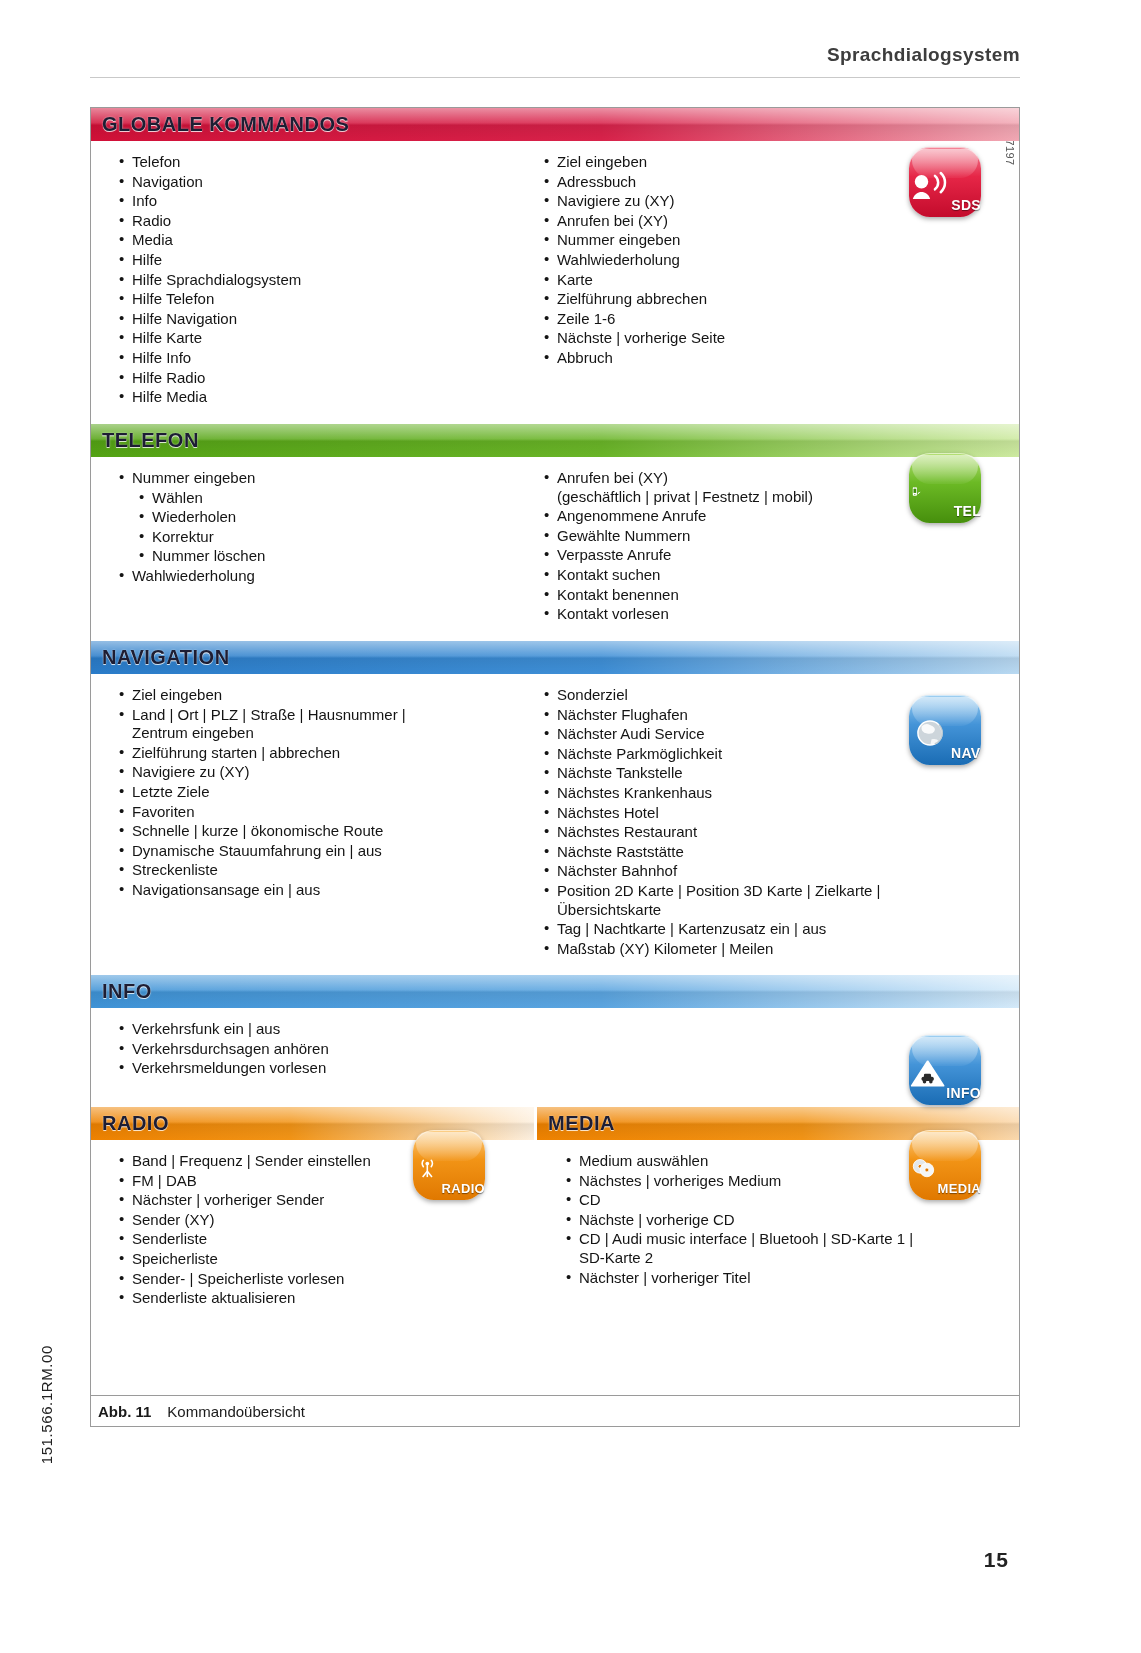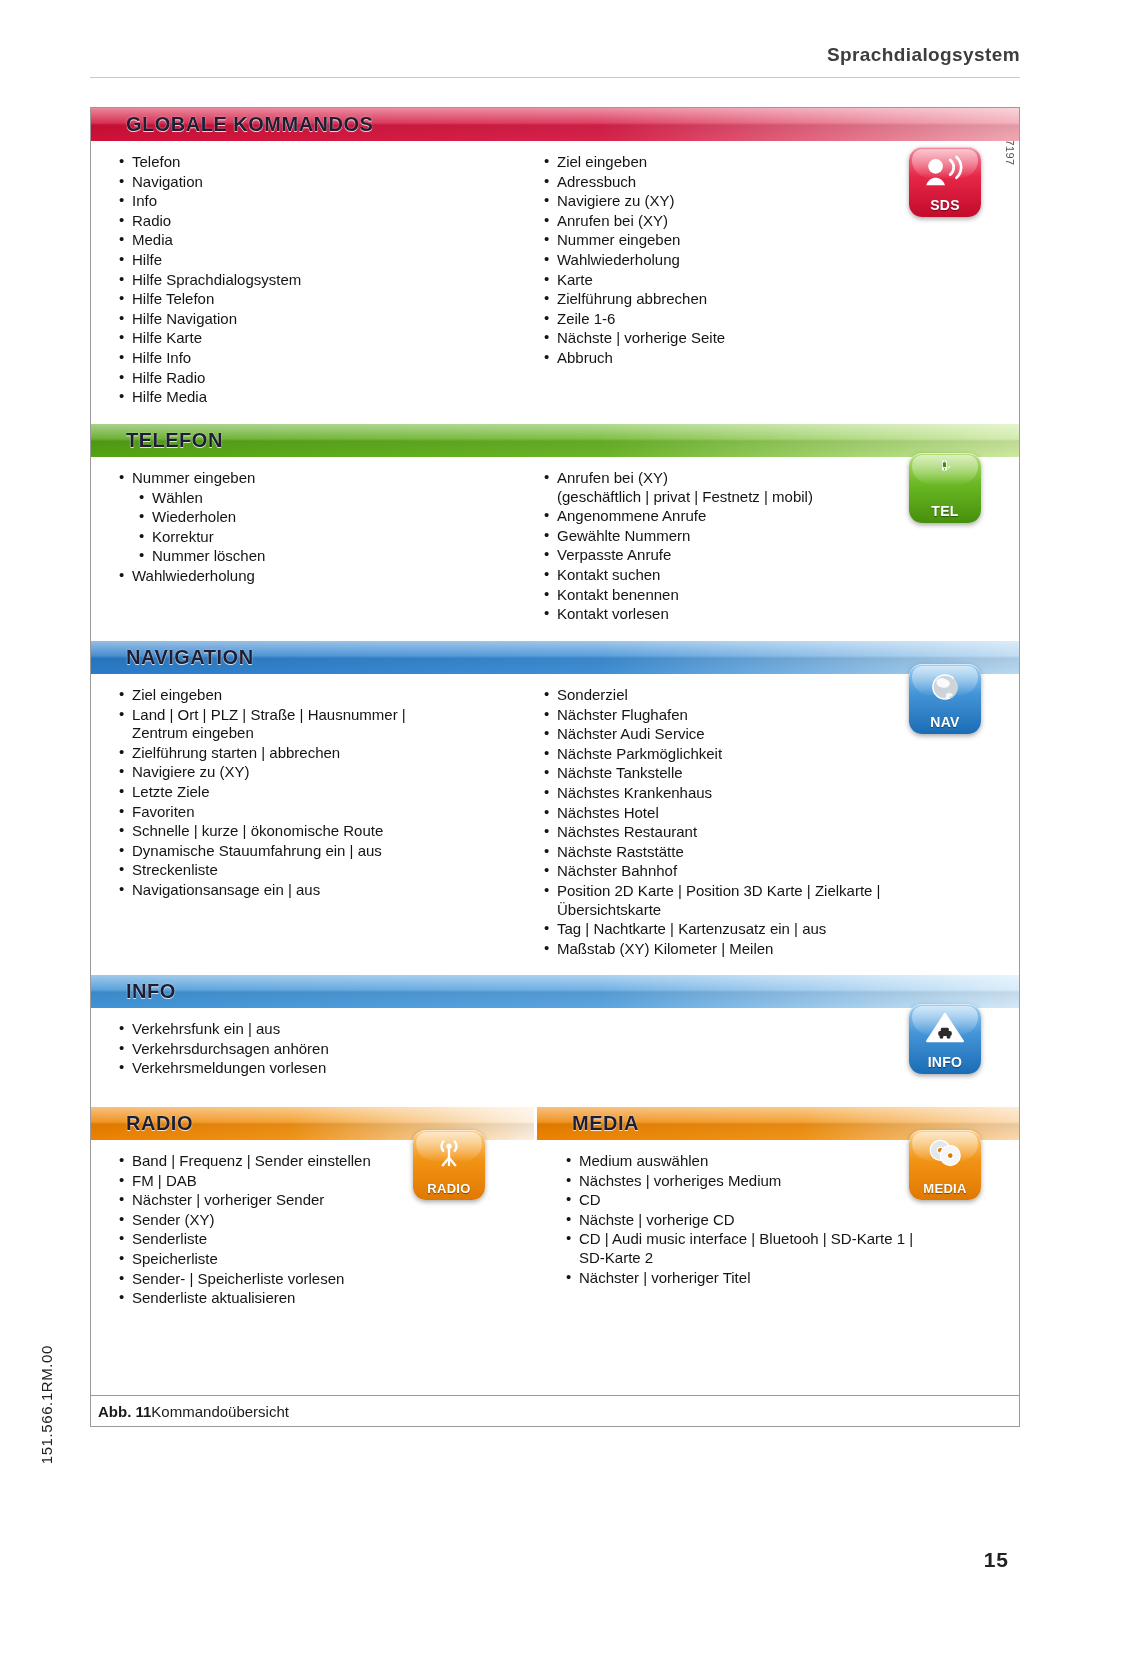--- a/index.html
+++ b/index.html
@@ -34,21 +34,21 @@
 
   
   .content-box {
     position:absolute; left:90px; top:107px; width:930px; height:1320px;
     border:1px solid #9a9a9a; background:#fff;
     display:flex; flex-direction:column;
   }
 
   
   .sec-header {
-    height:33px; display:flex; align-items:center; padding-left:35px;
+    height:33px; display:flex; align-items:center; padding-left:11px;
     position:relative;
   }
   .sec-header .sec-title {
     font-size:20px; font-weight:bold; color:#1d1d33; letter-spacing:.5px;
     text-shadow:0 1px 0 rgba(255,255,255,.75), 0 0 2px rgba(255,255,255,.5);
   }
   .bar-red    { background-color:#d11038; background-image:linear-gradient(180deg, rgba(255,255,255,.50) 0%, rgba(255,255,255,.14) 45%, rgba(0,0,0,.07) 52%, rgba(0,0,0,0) 100%), linear-gradient(90deg,#d11038 0%,#d8224a 55%,#f2a8b4 100%); }
   .bar-green  { background-color:#54a314; background-image:linear-gradient(180deg, rgba(255,255,255,.50) 0%, rgba(255,255,255,.14) 45%, rgba(0,0,0,.07) 52%, rgba(0,0,0,0) 100%), linear-gradient(90deg,#54a314 0%,#6ab528 55%,#cdeaa0 100%); }
   .bar-blue   { background-color:#2a7cc9; background-image:linear-gradient(180deg, rgba(255,255,255,.50) 0%, rgba(255,255,255,.14) 45%, rgba(0,0,0,.07) 52%, rgba(0,0,0,0) 100%), linear-gradient(90deg,#2a7cc9 0%,#3f8fd6 55%,#b9d9f2 100%); }
   .bar-ltblue { background-color:#3f93d6; background-image:linear-gradient(180deg, rgba(255,255,255,.50) 0%, rgba(255,255,255,.14) 45%, rgba(0,0,0,.07) 52%, rgba(0,0,0,0) 100%), linear-gradient(90deg,#3f93d6 0%,#5ba5e0 55%,#d4eafa 100%); }
@@ -72,49 +72,49 @@
     font-size:15px; line-height:1.24; margin-bottom:1px;
     white-space:pre-line; color:#141414;
   }
   .col li::before {
     content:"\2022"; position:absolute; left:0; top:-1px; font-size:15px; color:#141414;
   }
   .col li.indent { margin-left:20px; }
 
   
   .badge {
-    position:absolute; width:72px; height:70px; border-radius:13px;
-    display:flex; flex-direction:column; align-items:center;
+    position:absolute; width:72px; height:70px; border-radius:21px;
+    display:flex; flex-direction:row; align-items:center;
     box-shadow:0 2px 5px rgba(0,0,0,.35), inset 0 1px 0 rgba(255,255,255,.55);
     z-index:2;
     text-align:right;
   }
   .badge::after {
     content:""; position:absolute; left:3px; right:3px; top:2px; height:42%;
     border-radius:10px 10px 18px 18px;
     background:linear-gradient(180deg, rgba(255,255,255,.55), rgba(255,255,255,.05));
     pointer-events:none;
   }
   .badge-red    { background:linear-gradient(180deg,#f4889a 0%,#e62647 42%,#c30b2c 100%); }
   .badge-green  { background:linear-gradient(180deg,#b6e077 0%,#6cba25 42%,#468f0c 100%); }
-  .badge-blue   { background:linear-gradient(180deg,#9fd0f2 0%,#4494d8 42%,#1a6cb4 100%); }
+  .badge-blue   { background:linear-gradient(180deg,#9fd0f2 0%,#4494d8 42%,#1a6cb4 100%);margin-top:31px; }
   .badge-orange { background:linear-gradient(180deg,#fcd08a 0%,#f29416 42%,#e07800 100%); }
   .badge svg { margin-top:7px; height:33px; position:relative; z-index:1; }
   .badge-label {
     margin-top:auto; margin-bottom:4px; color:#fff; font-weight:bold;
     font-size:14px; letter-spacing:.3px; text-shadow:0 1px 1px rgba(0,0,0,.45);
     position:relative; z-index:1;
   }
 
   
   .caption-strip {
     margin-top:auto; border-top:1px solid #9a9a9a; height:31px;
     display:flex; align-items:center; padding-left:7px;
   }
-  .caption-label { font-weight:bold; font-size:15px; }
+  .caption-label { font-weight:bold; font-size:15px; margin-right:16px; }
   .caption-text  { font-size:15px; }
 
   .page-number {
     position:absolute; right:132px; top:1548px;
     font-size:21px; font-weight:bold; color:#222; letter-spacing:1px;
   }
 </style>
 </head>
 <body>
 

